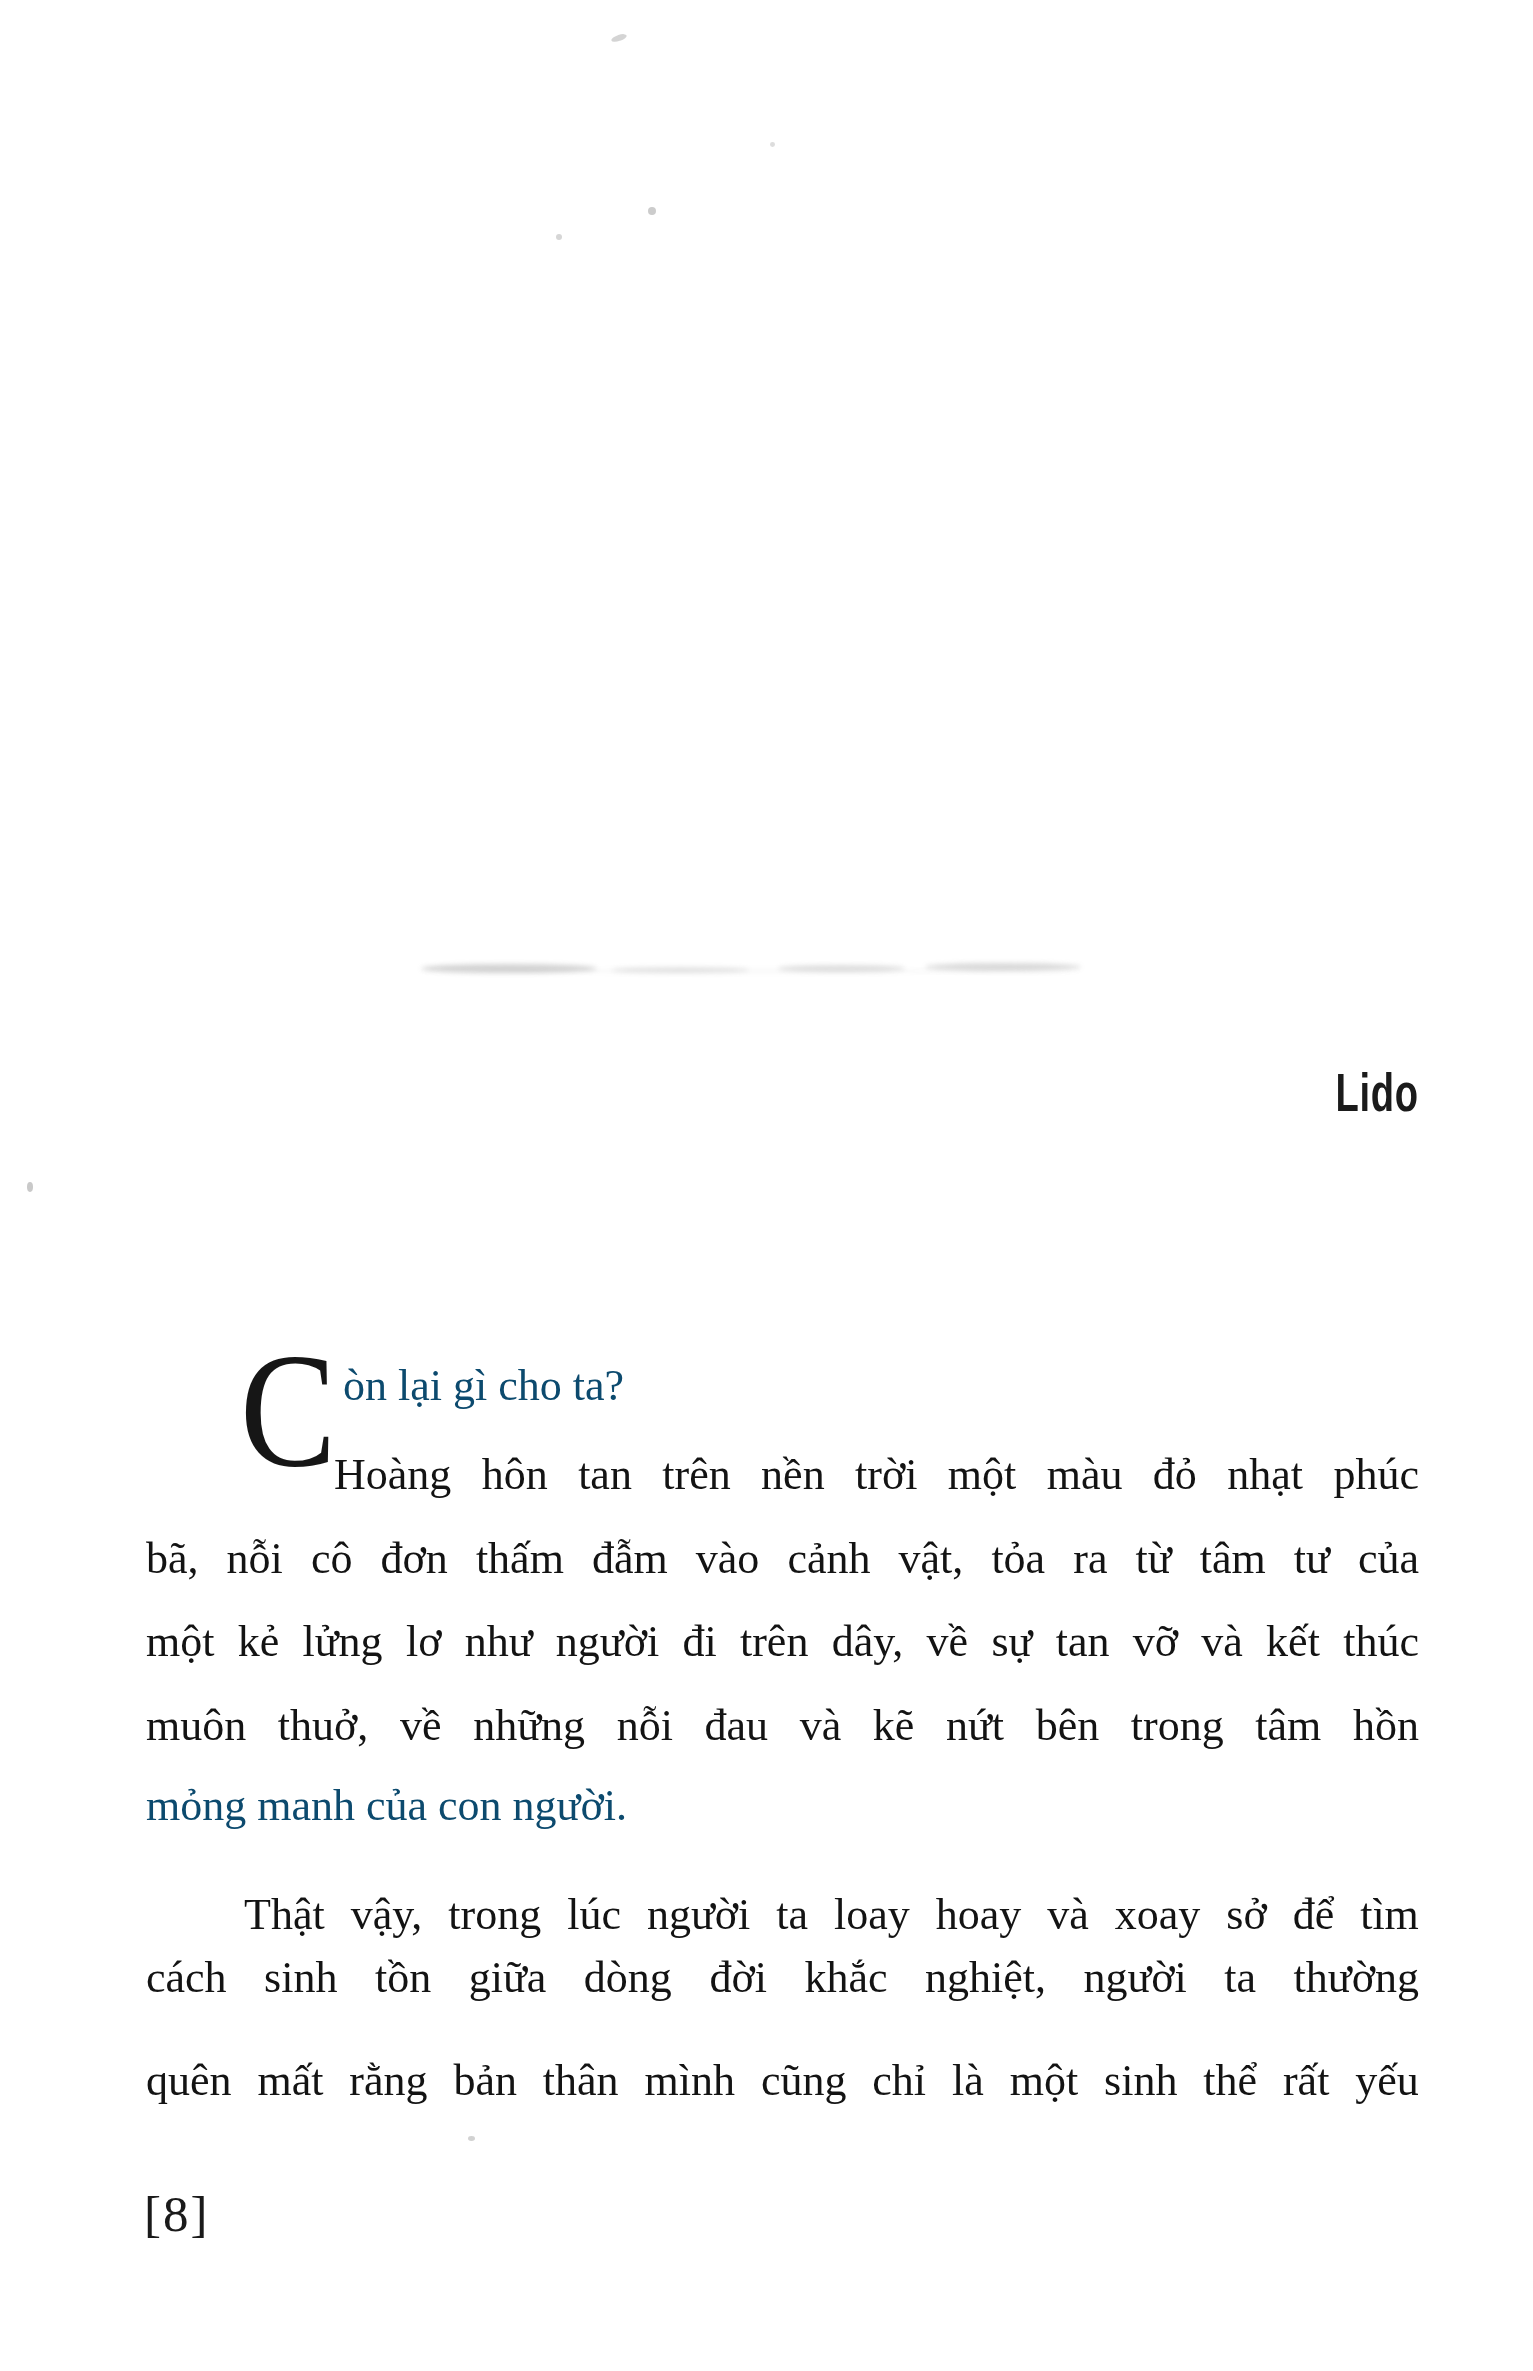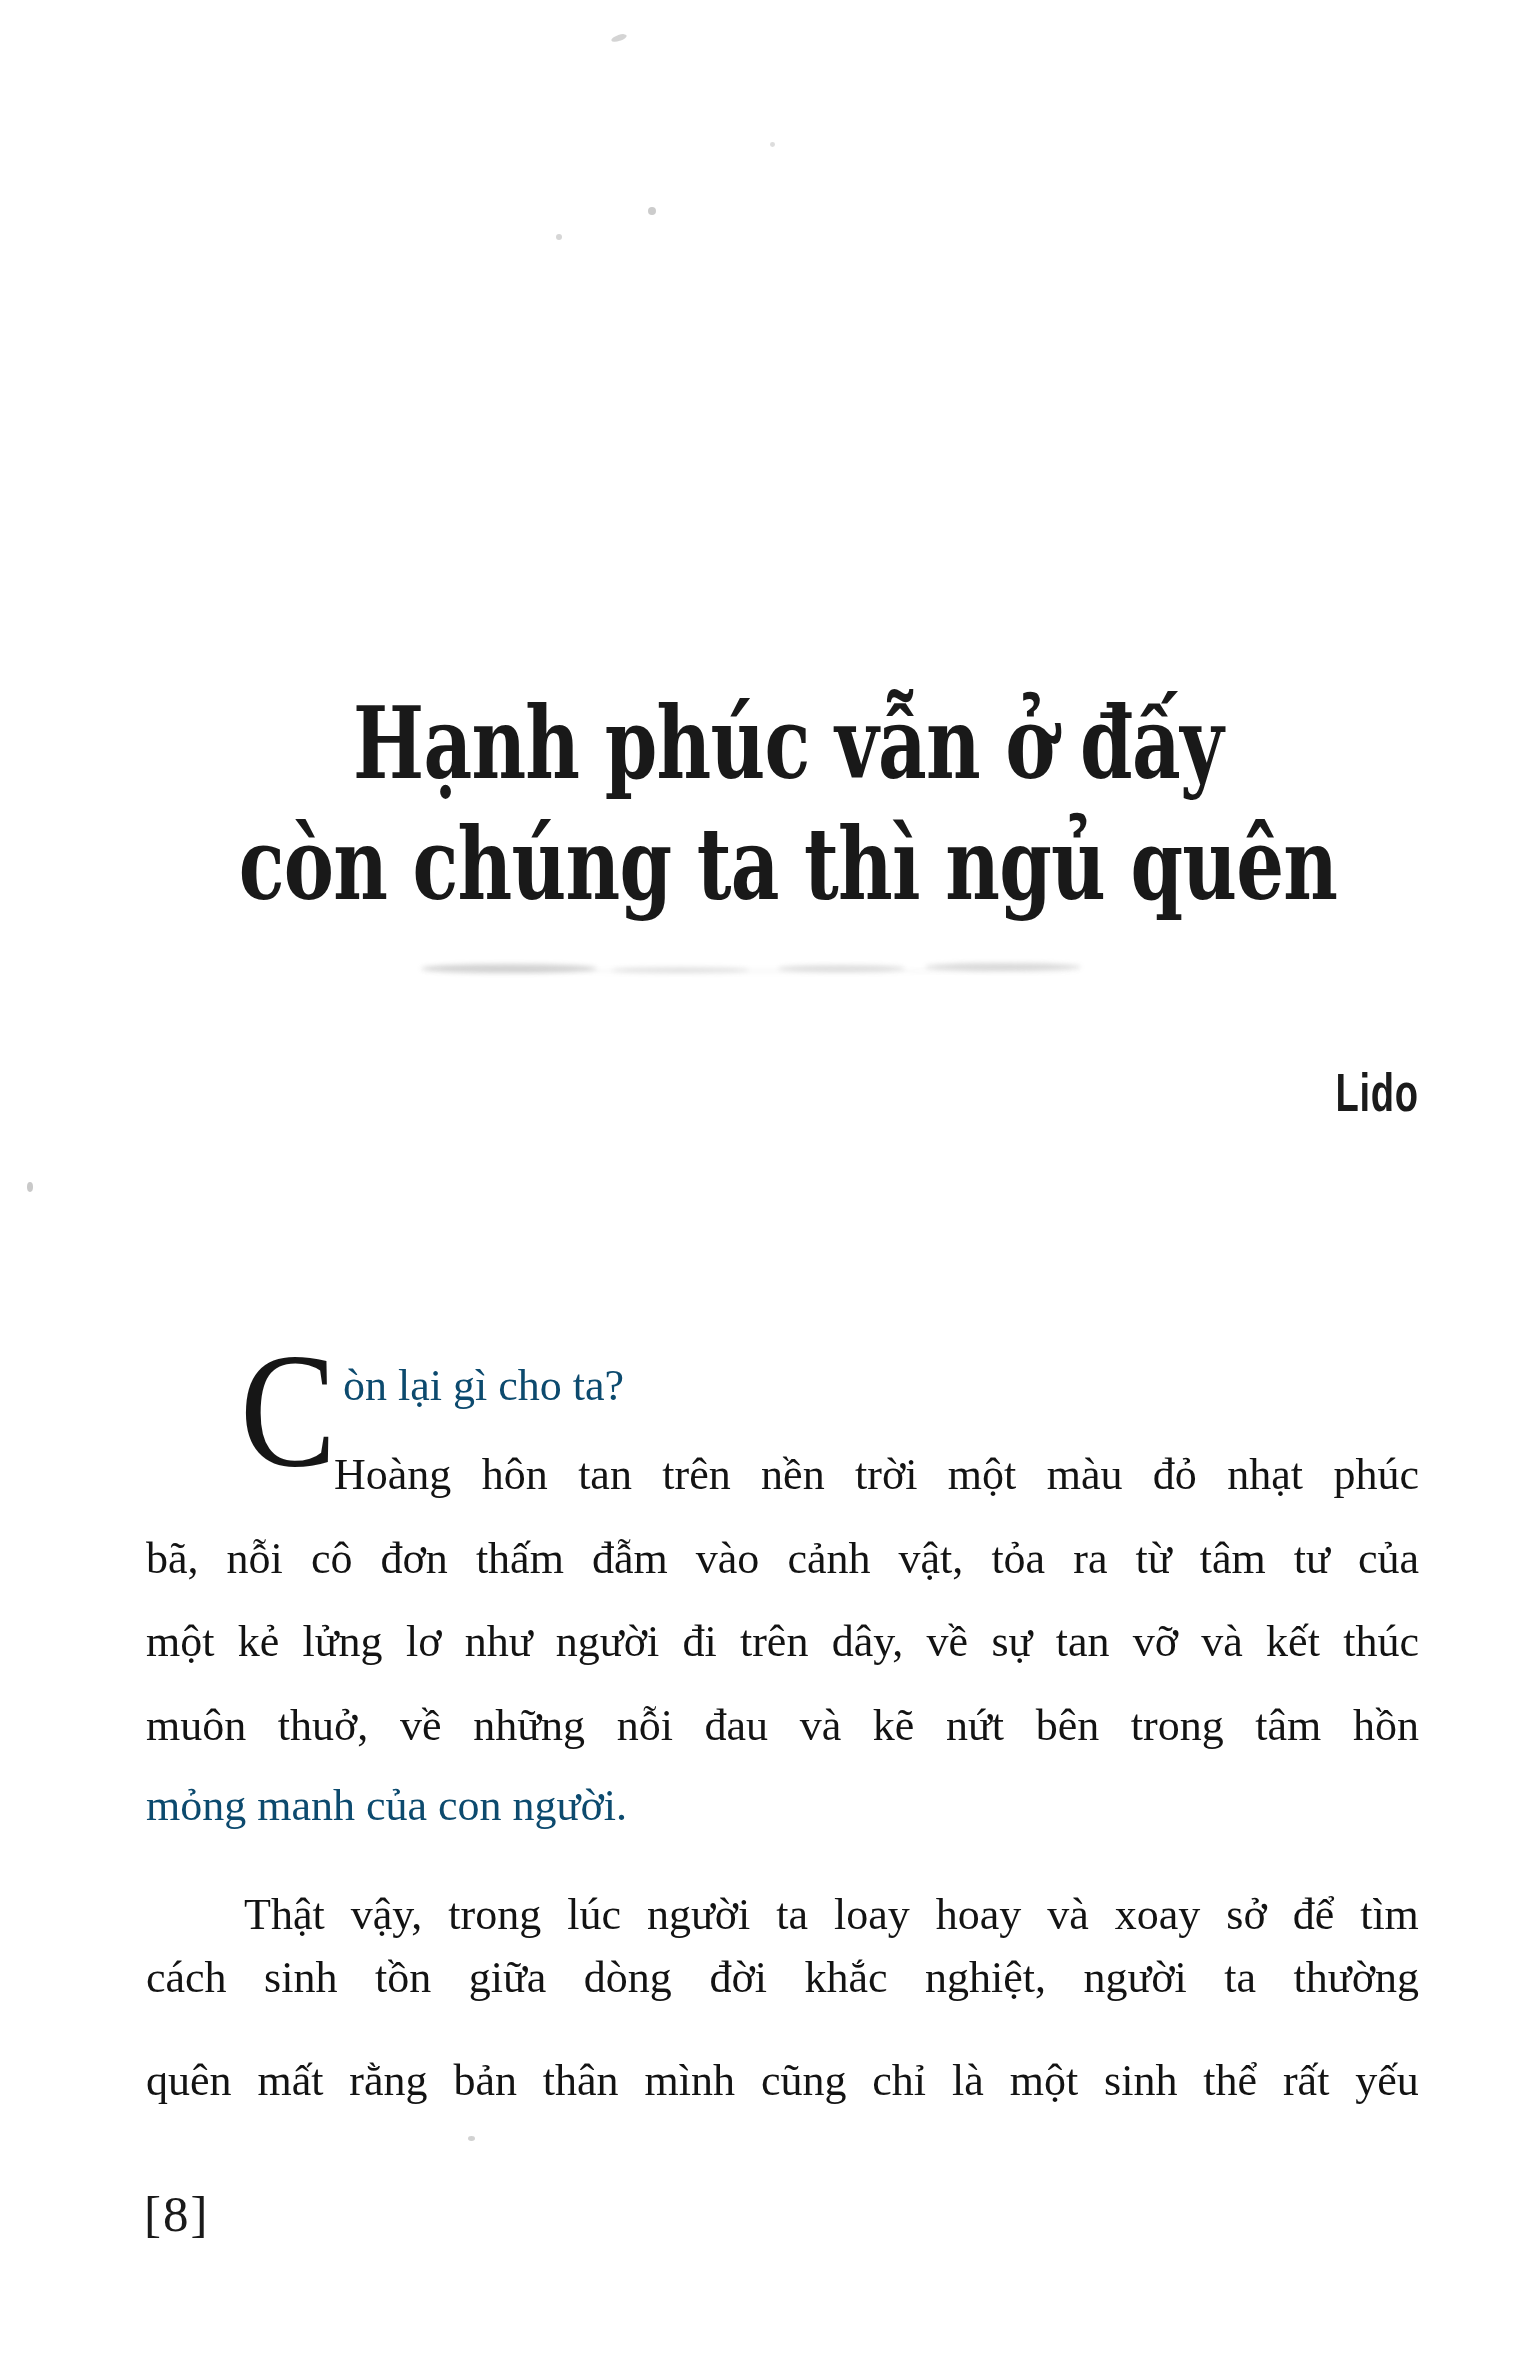--- a/index.html
+++ b/index.html
@@ -70,24 +70,20 @@
     color:#1a1a1a;
     letter-spacing:2px;
   }
   .speck{position:absolute;border-radius:50%;}
 </style>
 </head>
 <body>
 
 <div id="page">
 
-  <div class="title-wrap">
-    <div class="title-line">Hạnh phúc vẫn ở đấy</div>
-    <div class="title-line">còn chúng ta thì ngủ quên</div>
-  </div>
 
   <div>
     <div class="smudge" style="left:421px;top:964px;width:176px;height:8.8px;opacity:0.38;"></div>
     <div class="smudge" style="left:612px;top:967px;width:137px;height:5.9px;opacity:0.22;"></div>
     <div class="smudge" style="left:778px;top:965px;width:127px;height:6.8px;opacity:0.28;"></div>
     <div class="smudge" style="left:925px;top:963px;width:156px;height:7.8px;opacity:0.33;"></div>
     <div class="smudge" style="left:419px;top:970px;width:663px;height:2px;opacity:0.12;"></div>
   </div>
 
   <div class="author">Lido</div>

